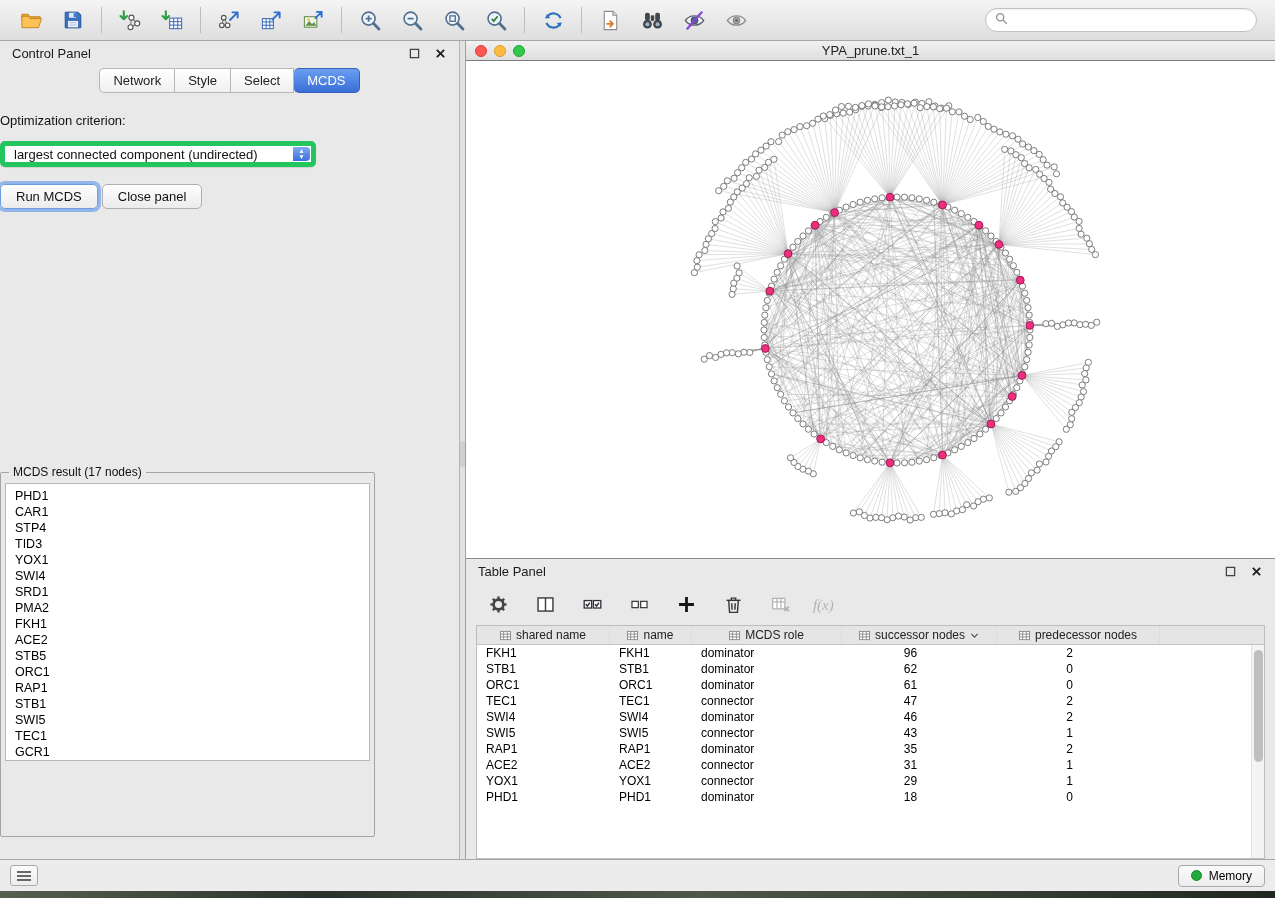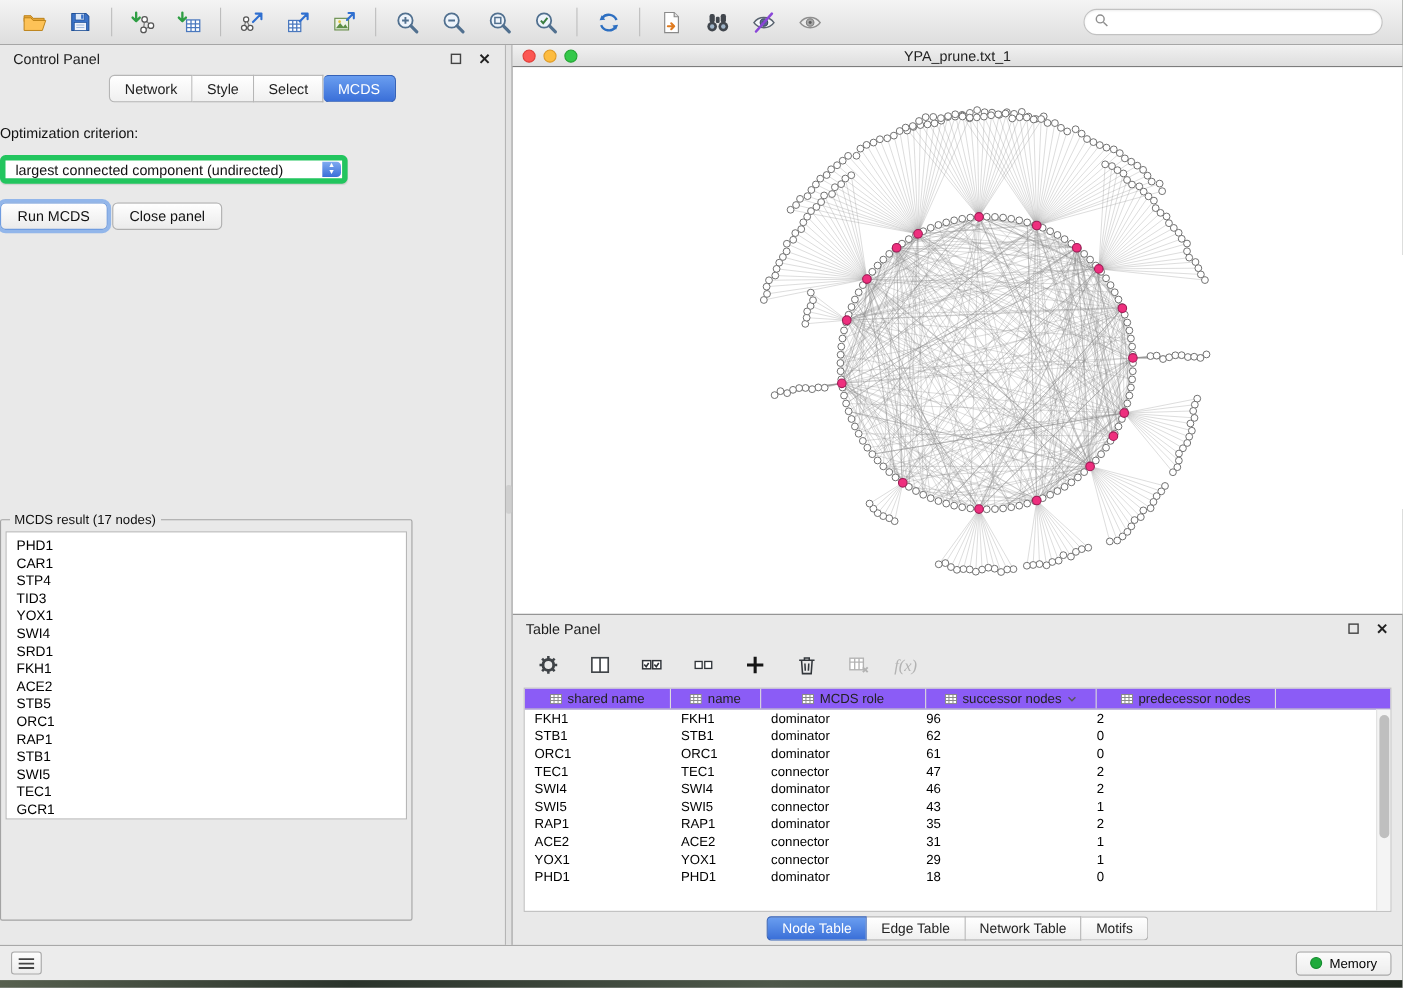--- a/index.html
+++ b/index.html
@@ -57,27 +57,27 @@
   .t-green{background:#34c84a;border:1px solid #23a433}
   .net-title{position:absolute;left:0;right:0;text-align:center;font-size:13px;color:#222}
   #net-canvas{display:block;background:#fff}
 
   
   .table-panel{flex:1;background:#e9e9e9;display:flex;flex-direction:column;border-top:1px solid #8c8c8c;min-height:0}
   .tp-toolbar{height:42px;display:flex;align-items:center;padding:0 16px;flex:0 0 auto}
   #tp-toolbar-buttons{display:flex;align-items:center;gap:15px}
   .tp-btn{width:32px;height:32px;display:flex;align-items:center;justify-content:center;background:none;border:none;cursor:default}
   .table-area{flex:1;margin:0 10px;background:#fff;border:1px solid #bdbdbd;position:relative;overflow:hidden;display:flex;flex-direction:column;min-height:0}
-  .tbl-header{display:grid;grid-template-columns:133px 82px 150px 155px 163px 1fr;height:19px;border-bottom:1px solid #c3c3c3;background:#8b5cf6;flex:0 0 auto}
+  .tbl-header{display:grid;grid-template-columns:133px 82px 150px 155px 163px 1fr;height:19px;border-bottom:1px solid #c3c3c3;background:#e5e5e5;flex:0 0 auto}
   .hcell{display:flex;align-items:center;justify-content:center;gap:5px;font-size:12px;color:#222;border-right:1px solid #dcdcdc;overflow:hidden;white-space:nowrap}
   .hcell.hfill{border-right:none}
   .tbl-body{flex:1;overflow:hidden}
   .tbl-row{display:grid;grid-template-columns:133px 82px 150px 155px 163px 1fr;height:16px;font-size:12px;line-height:16px;color:#000}
   .cell-text{padding-left:9px;overflow:hidden;white-space:nowrap}
-  .cell-num{text-align:left;padding-right:18px}
+  .cell-num{text-align:center;padding-right:18px}
   .tbl-scrollbar{position:absolute;right:0;top:19px;bottom:0;width:13px;background:#f4f4f4;border-left:1px solid #e2e2e2}
   .tbl-thumb{position:absolute;left:2px;top:5px;width:9px;height:112px;background:#bfbfbf;border-radius:5px}
   .tp-tabs{height:30px;display:flex;align-items:center;justify-content:center;flex:0 0 auto}
   .tp-tab{font-size:12.5px;padding:3px 13px;background:linear-gradient(#ffffff,#efefef);border:1px solid #b4b4b4;border-left:none;color:#222;cursor:default}
   .tp-tab:first-child{border-left:1px solid #b4b4b4;border-radius:4px 0 0 4px}
   .tp-tab:last-child{border-radius:0 4px 4px 0}
   .tp-tab.active{background:linear-gradient(#6a9ef0,#3a6fd8);color:#fff;border-color:#3562b8}
 
   
   .statusbar{height:32px;background:#ececec;border-top:1px solid #a8a8a8;display:flex;align-items:center;padding:0 10px;flex:0 0 auto}
@@ -301,20 +301,21 @@
         <fieldset class="result-box">
           <legend>MCDS result (17 nodes)</legend>
           <div class="result-list" id="mcds-list">
               <div class="mcds-item">PHD1</div>
               <div class="mcds-item">CAR1</div>
               <div class="mcds-item">STP4</div>
               <div class="mcds-item">TID3</div>
               <div class="mcds-item">YOX1</div>
               <div class="mcds-item">SWI4</div>
               <div class="mcds-item">SRD1</div>
+              <div class="mcds-item">PMA2</div>
               <div class="mcds-item">FKH1</div>
               <div class="mcds-item">ACE2</div>
               <div class="mcds-item">STB5</div>
               <div class="mcds-item">ORC1</div>
               <div class="mcds-item">RAP1</div>
               <div class="mcds-item">STB1</div>
               <div class="mcds-item">SWI5</div>
               <div class="mcds-item">TEC1</div>
               <div class="mcds-item">GCR1</div>
             </div>
@@ -1567,26 +1568,20 @@
                 <div class="cell-text">dominator</div>
                 <div class="cell-num">18</div>
                 <div class="cell-num">0</div>
                 <div></div>
               </div>
             </div>
           <div class="tbl-scrollbar">
             <div class="tbl-thumb"></div>
           </div>
         </div>
-        <div class="tp-tabs" id="tp-tabs">
-            <div class="tp-tab active">Node Table</div>
-            <div class="tp-tab">Edge Table</div>
-            <div class="tp-tab">Network Table</div>
-            <div class="tp-tab">Motifs</div>
-          </div>
       </div>
 
     </div>
   </div>
 
   <div class="statusbar">
     <button class="menu-btn">
       <svg width="16" height="12" viewBox="0 0 16 12">
           <g stroke="#444" stroke-width="1.6">
             <line x1="1" y1="2" x2="15" y2="2"></line>

